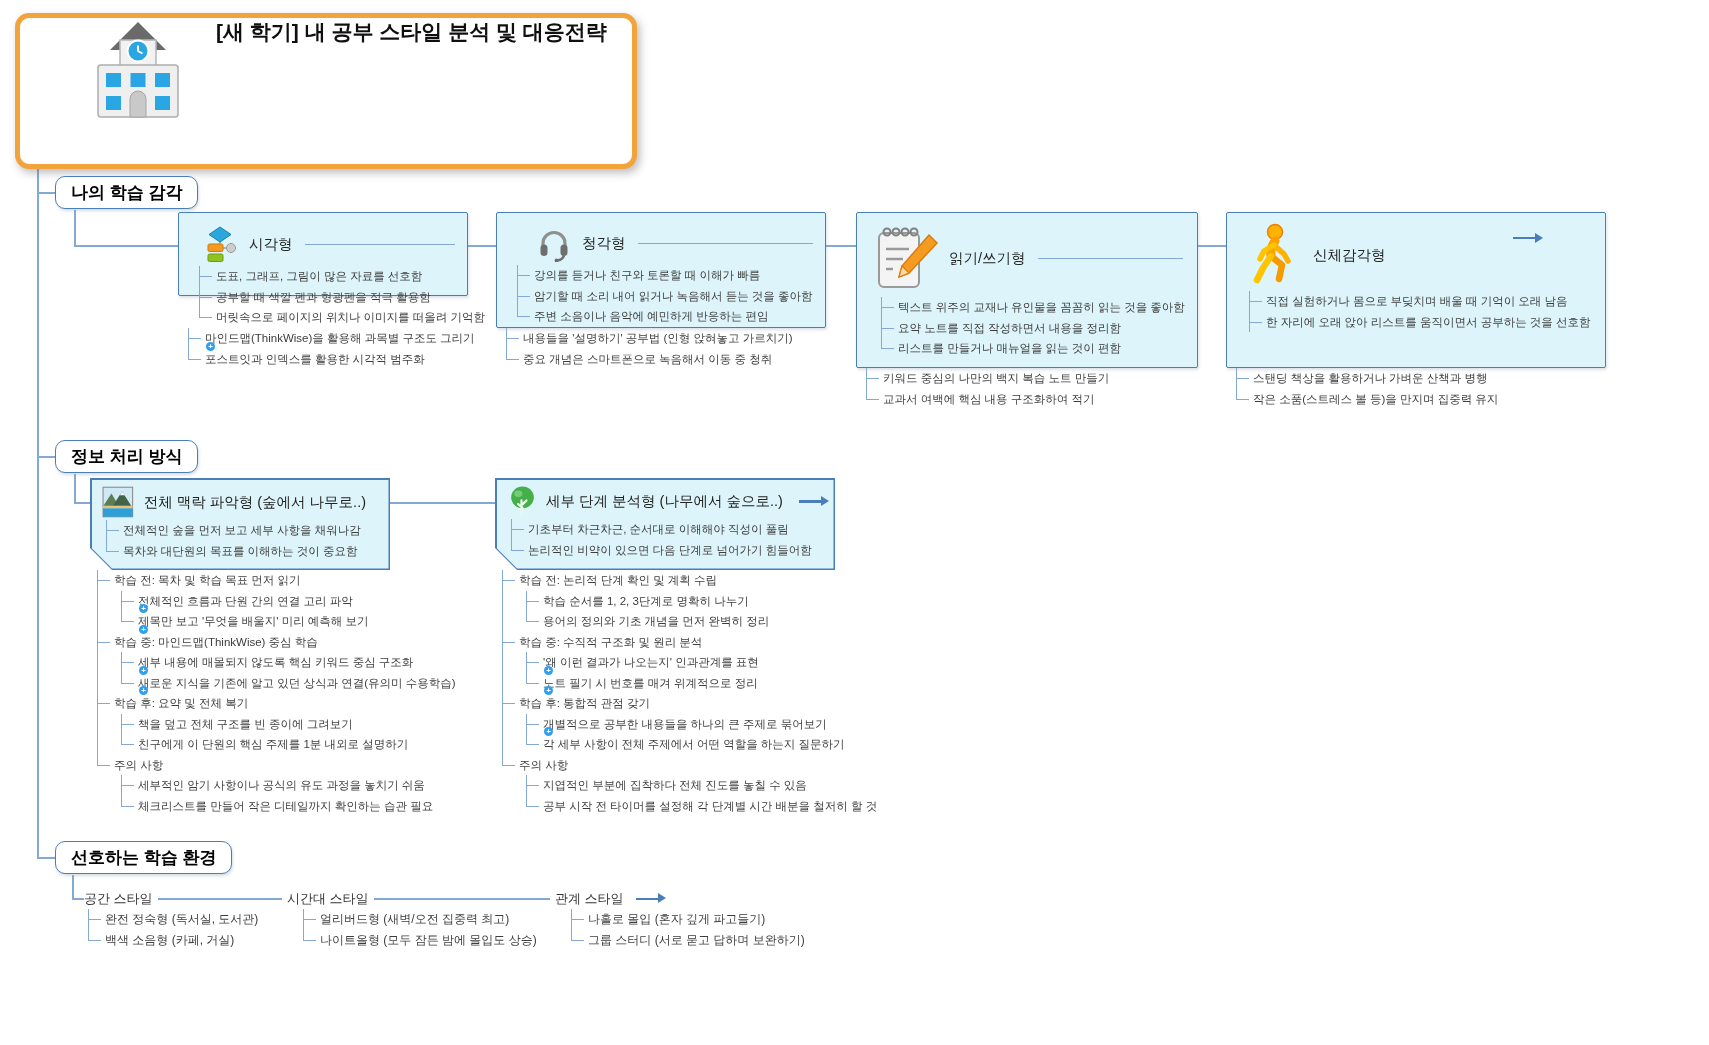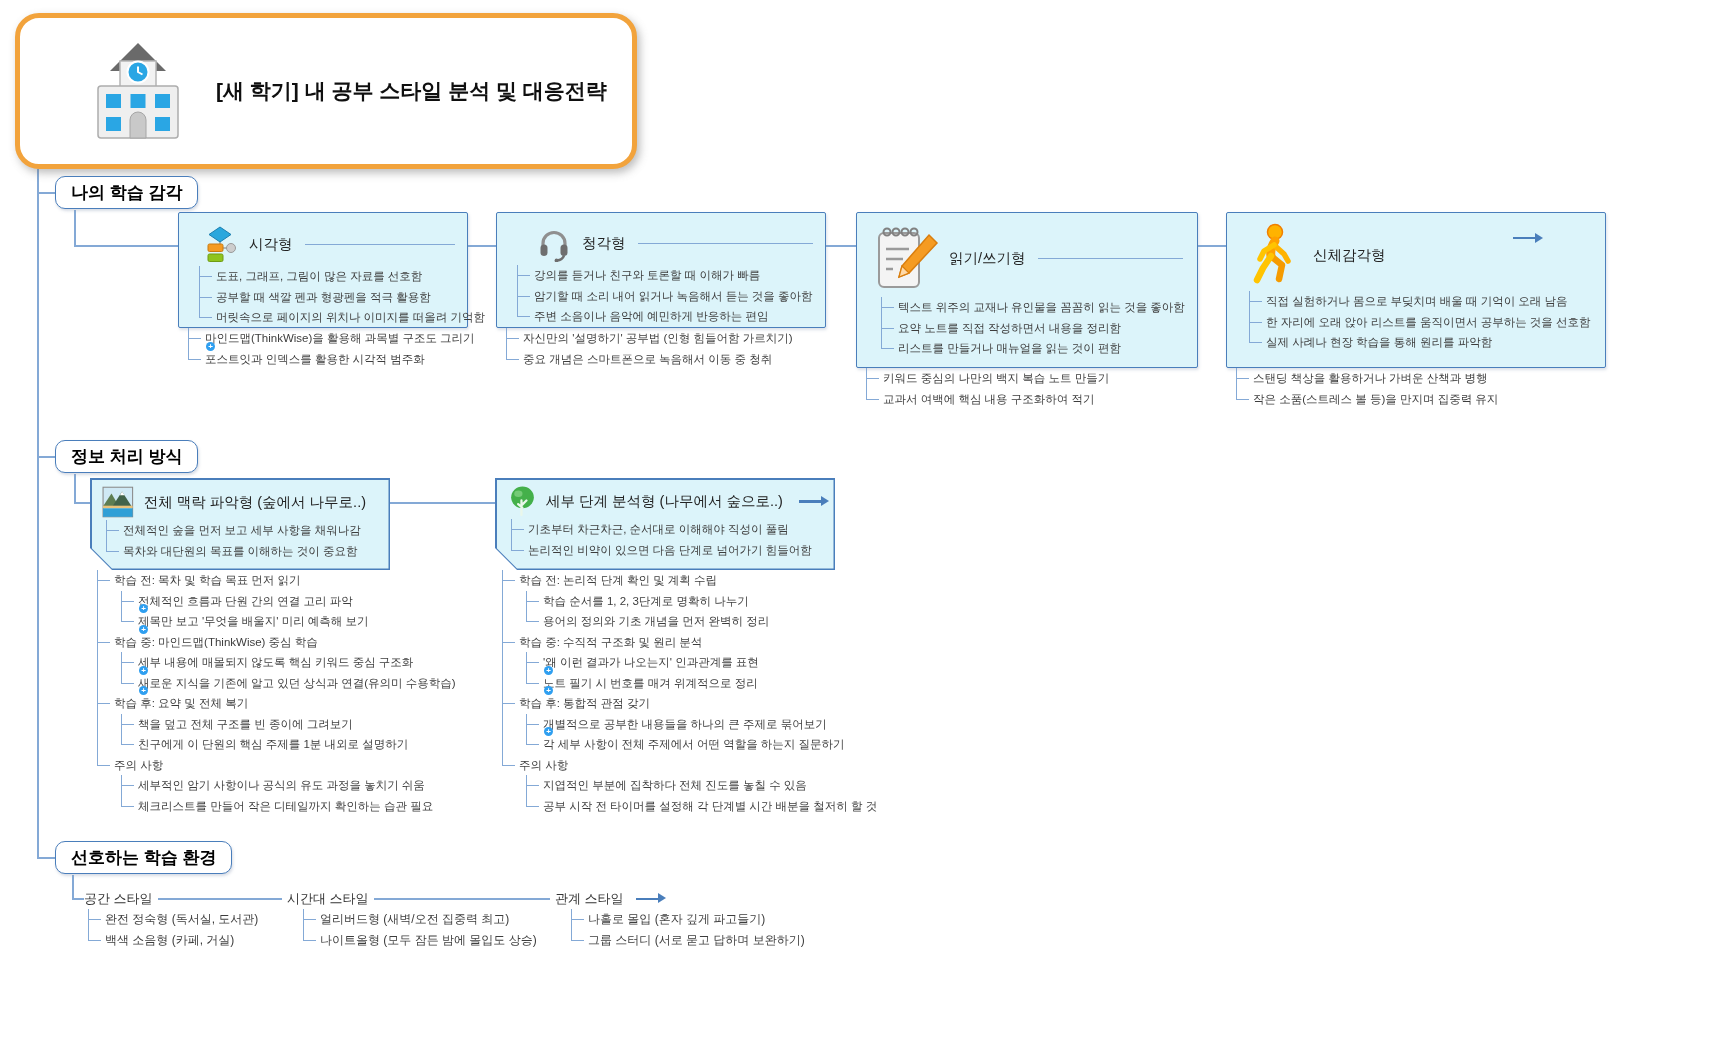--- a/index.html
+++ b/index.html
@@ -6,23 +6,23 @@
   .canvas { position:relative; width:1709px; height:1045px; background:#fff;
             font-family:"Liberation Sans","DejaVu Sans",sans-serif; overflow:hidden; }
 
   
   .hline,.vline { position:absolute; background:#84a9d6; }
   .hline { height:1.5px; }
   .vline { width:1.5px; }
 
   
   .root { position:absolute; left:15px; top:13px; width:622px; height:156px;
-          box-sizing:border-box; border:5px solid #f2a33c; border-radius:24px;
+          box-sizing:border-box; border:5px solid #f2a33c; border-radius:14px;
           background:#fff; box-shadow:3px 4px 8px rgba(110,110,110,.45);
-          display:flex; align-items:center; gap:26px; padding-left:66px; }
+          display:flex; gap:26px; padding-left:66px; }
   .root-title { font-size:21px; font-weight:bold; color:#0f0f0f; white-space:nowrap; }
 
   
   .bnode { position:absolute; border:1.6px solid #4a7ebb; border-radius:10px;
            background:#fff; padding:4px 15px; font-size:17px; font-weight:bold;
            color:#000; white-space:nowrap; box-shadow:1px 2px 3px rgba(140,155,180,.35); }
 
   
   .tbox { position:absolute; background:#dcf4fa; border:1.5px solid #4a7ebb;
           border-radius:2px; box-sizing:border-box; box-shadow:1px 2px 3px rgba(140,155,180,.3); }
@@ -106,21 +106,21 @@
   <div class="bnode" style="left:55px;top:176px">
     <span>나의 학습 감각</span>
   </div>
   <div class="bnode" style="left:55px;top:440px">
     <span>정보 처리 방식</span>
   </div>
   <div class="bnode" style="left:55px;top:841px">
     <span>선호하는 학습 환경</span>
   </div>
 
-  <div class="tbox" style="left:178px;top:212px;width:290px;height:116px">
+  <div class="tbox" style="left:178px;top:212px;width:290px;height:84px">
     <div class="trow" style="padding:12px 8px 0 22px">
       <svg width="38" height="38" viewBox="0 0 38 38">
         <line x1="19" y1="16" x2="19" y2="22" stroke="#9a9a9a" stroke-width="1.4"></line>
         <line x1="22" y1="23" x2="26" y2="23" stroke="#9a9a9a" stroke-width="1.4"></line>
         <polygon points="19,2 30,9.5 19,17 8,9.5" fill="#2aa7dd" stroke="#1b7fb0"></polygon>
         <rect x="7" y="19" width="15" height="7.5" rx="1.5" fill="#f59b22" stroke="#c87b12"></rect>
         <rect x="7" y="29" width="15" height="7.5" rx="1.5" fill="#8fc41e" stroke="#6f9b13"></rect>
         <circle cx="30" cy="23" r="4.5" fill="#cdcdcd" stroke="#9a9a9a"></circle>
       </svg>
       <span class="ttitle">시각형</span>
@@ -210,38 +210,35 @@
       </svg>
       <span class="ttitle">신체감각형</span>
     </div>
     <div class="items" style="margin:4px 0 0 22px">
       <div class="li cont">
           <div class="label">직접 실험하거나 몸으로 부딪치며 배울 때 기억이 오래 남음</div>
         </div>
       <div class="li cont">
           <div class="label">한 자리에 오래 앉아 리스트를 움직이면서 공부하는 것을 선호함</div>
         </div>
-      <div class="li">
-          <div class="label">실제 사례나 현장 학습을 통해 원리를 파악함</div>
-        </div>
     </div>
   </div>
 
   <div class="tree" style="left:188px;top:328px">
     <div class="li cont">
       <div class="label">마인드맵(ThinkWise)을 활용해 과목별 구조도 그리기</div>
       <span class="plus">+</span>
     </div>
     <div class="li">
         <div class="label">포스트잇과 인덱스를 활용한 시각적 범주화</div>
       </div>
   </div>
   <div class="tree" style="left:506px;top:328px">
     <div class="li cont">
-        <div class="label">자신만의 '설명하기' 공부법 (인형 힘들어함 가르치기)</div>
+        <div class="label">내용들을 '설명하기' 공부법 (인형 앉혀놓고 가르치기)</div>
       </div>
     <div class="li">
         <div class="label">중요 개념은 스마트폰으로 녹음해서 이동 중 청취</div>
       </div>
   </div>
   <div class="tree" style="left:866px;top:368px">
     <div class="li cont">
         <div class="label">키워드 중심의 나만의 백지 복습 노트 만들기</div>
       </div>
     <div class="li">

